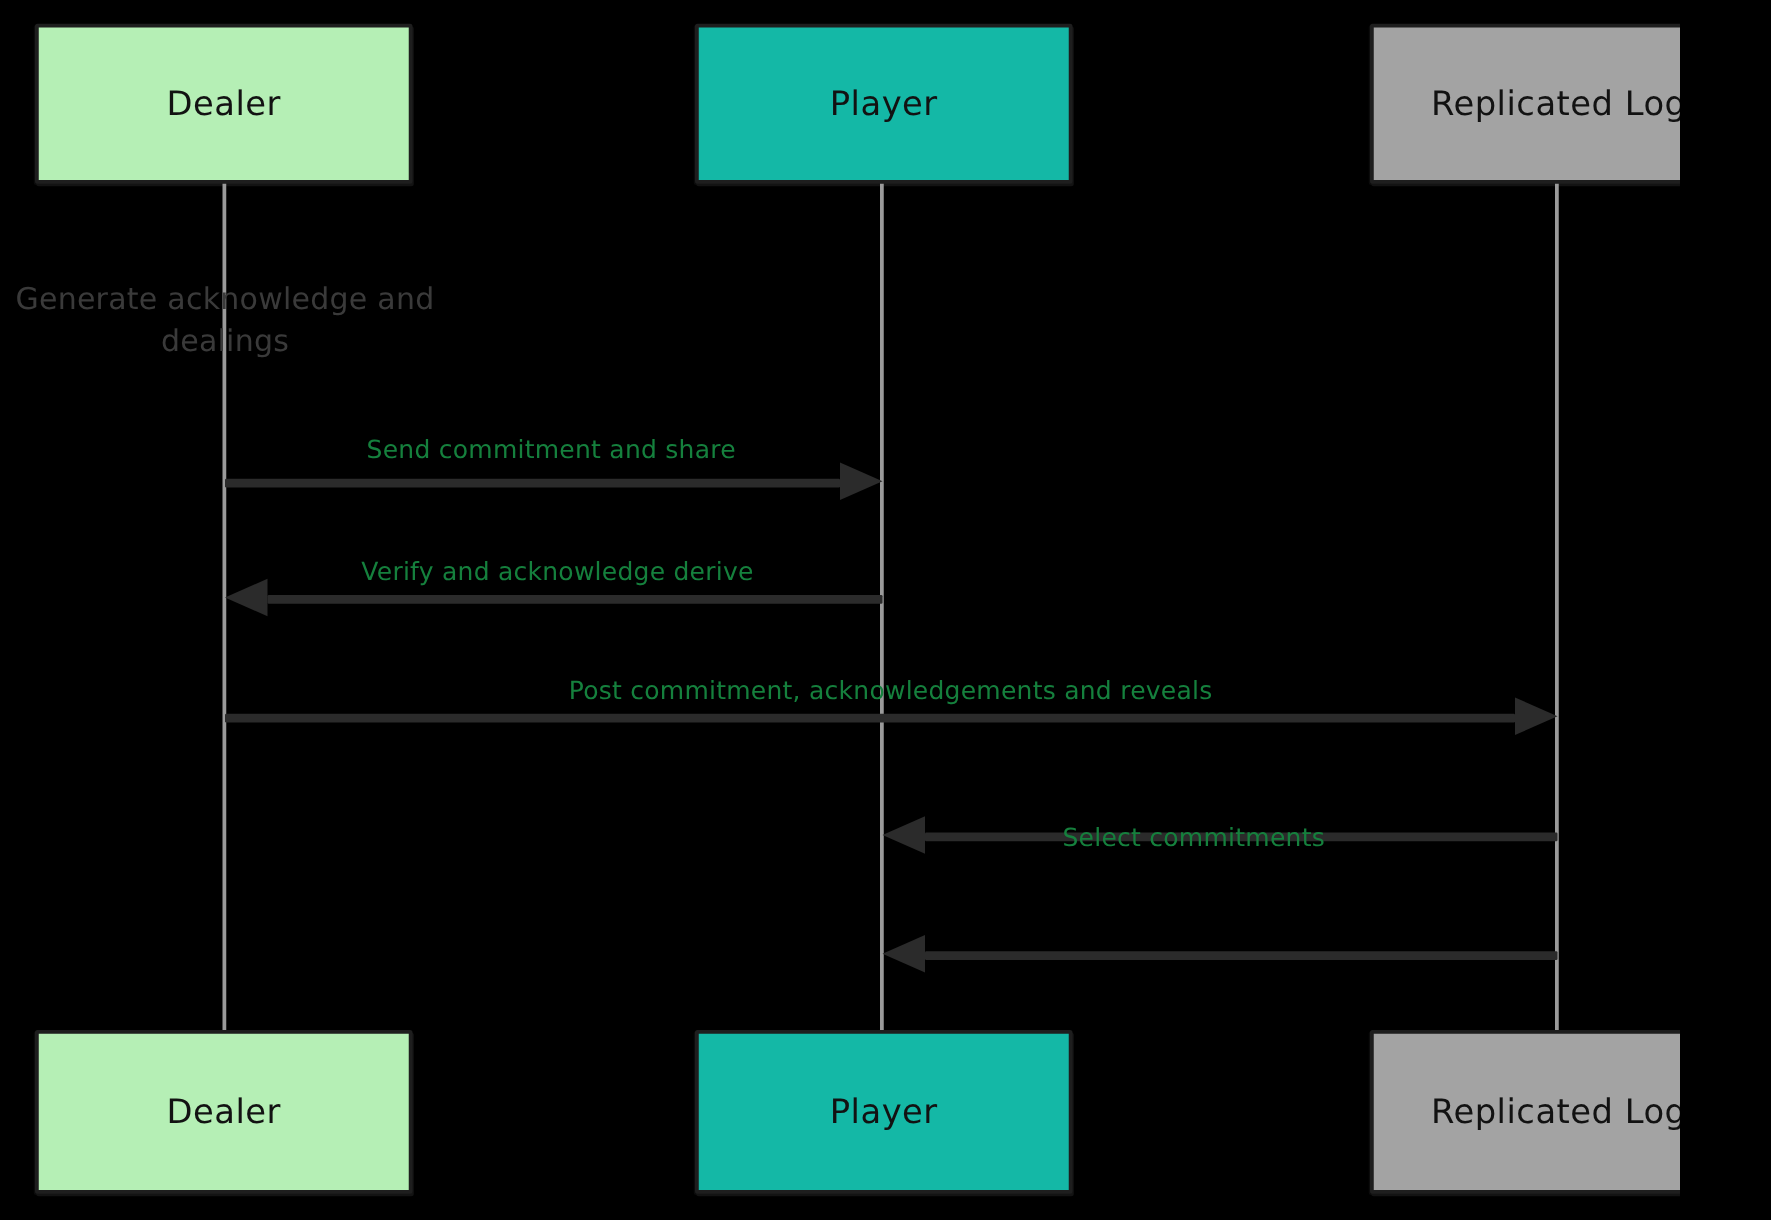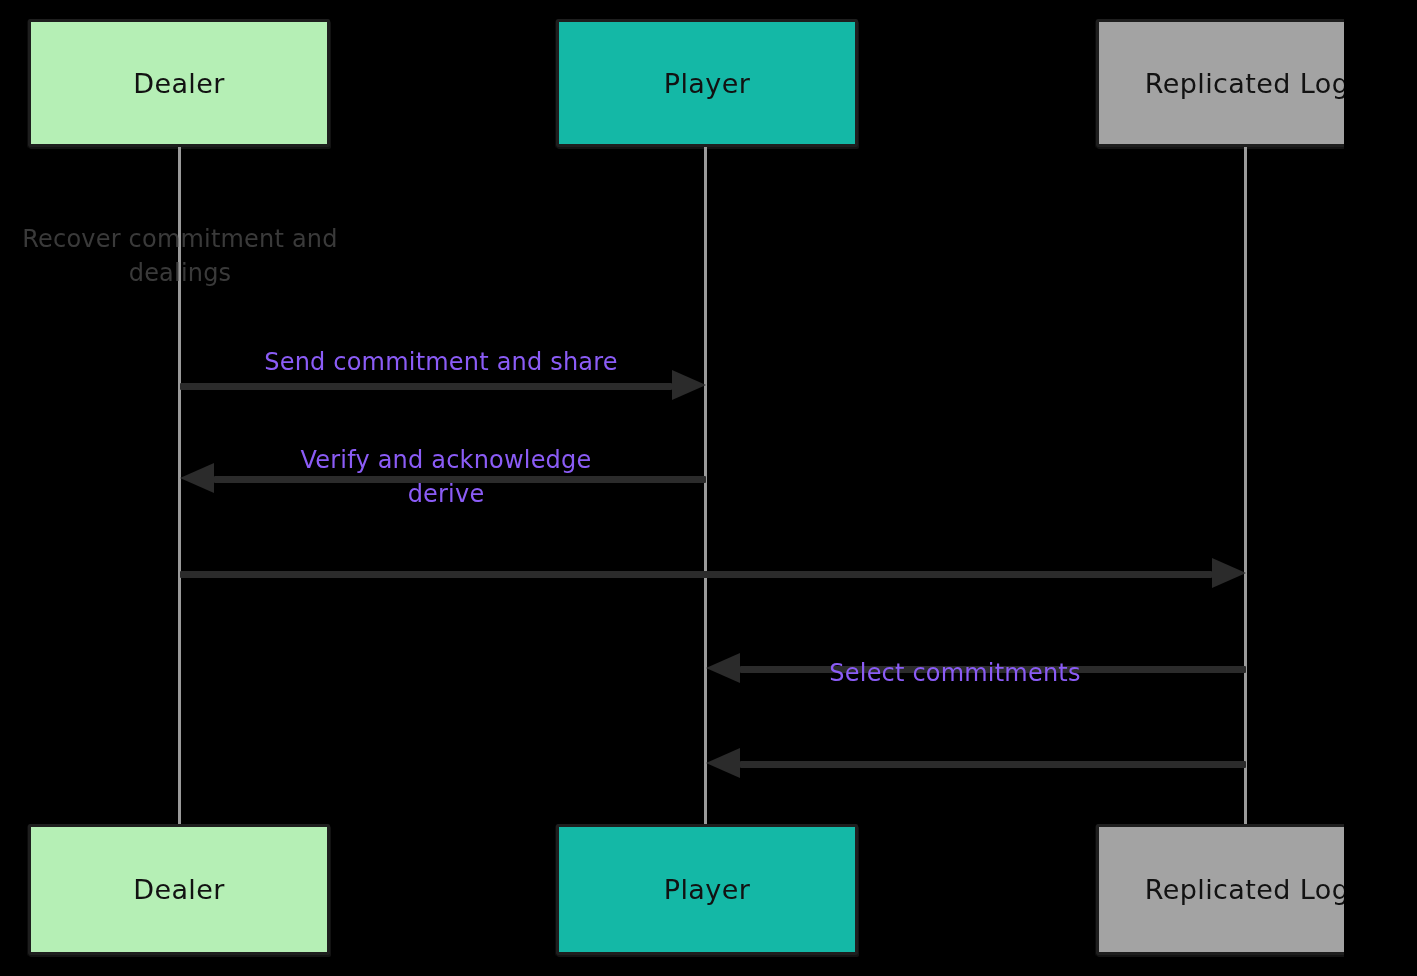--- a/index.html
+++ b/index.html
@@ -89,23 +89,23 @@
   .msg.to-left .head {
     border-top: 15px solid transparent;
     border-bottom: 15px solid transparent;
     border-right: 34px solid #2b2b2b;
   }
 
   .msg-label {
     position: absolute;
     text-align: center;
     font-family: "DejaVu Sans", sans-serif;
-    font-size: 24px;
+    font-size: 20px;
     line-height: 1.42;
-    color: #8b5cf6;
+    color: #15803d;
     letter-spacing: 0.2px;
     pointer-events: none;
   }
 
   .note-label {
     position: absolute;
     text-align: center;
     font-family: "DejaVu Sans", sans-serif;
     font-size: 24px;
     line-height: 1.42;
@@ -127,38 +127,39 @@
   </div>
 
   <div class="participant p-log box-log-top">
     <span class="p-label">Replicated Log</span>
   </div>
 
   <div class="lifeline ll-dealer"></div>
   <div class="lifeline ll-player"></div>
   <div class="lifeline ll-log"></div>
 
-  <div class="note-label" style="left:10px; top:222px; width:340px;">Recover commitment and dealings</div>
+  <div class="note-label" style="left:10px; top:222px; width:340px;">Generate acknowledge and dealings</div>
 
   <div class="msg to-right" style="left:180px; top:383px; width:526px;">
     <div class="line" style="width:492px;"></div>
     <div class="head" style="left:492px;"></div>
   </div>
   <div class="msg-label" style="left:263px; top:345px; width:356px;">Send commitment and share</div>
 
   <div class="msg to-left" style="left:180px; top:476px; width:526px;">
     <div class="line" style="left:34px; width:492px;"></div>
     <div class="head" style="left:0px;"></div>
   </div>
   <div class="msg-label" style="left:263px; top:443px; width:366px;">Verify and acknowledge derive</div>
 
   <div class="msg to-right" style="left:180px; top:571px; width:1066px;">
     <div class="line" style="width:1032px;"></div>
     <div class="head" style="left:1032px;"></div>
   </div>
+  <div class="msg-label" style="left:385px; top:538px; width:655px;">Post commitment, acknowledgements and reveals</div>
 
   <div class="msg to-left" style="left:706px; top:666px; width:540px;">
     <div class="line" style="left:34px; width:506px;"></div>
     <div class="head" style="left:0px;"></div>
   </div>
   <div class="msg-label" style="left:800px; top:656px; width:310px;">Select commitments</div>
 
   <div class="msg to-left" style="left:706px; top:761px; width:540px;">
     <div class="line" style="left:34px; width:506px;"></div>
     <div class="head" style="left:0px;"></div>

